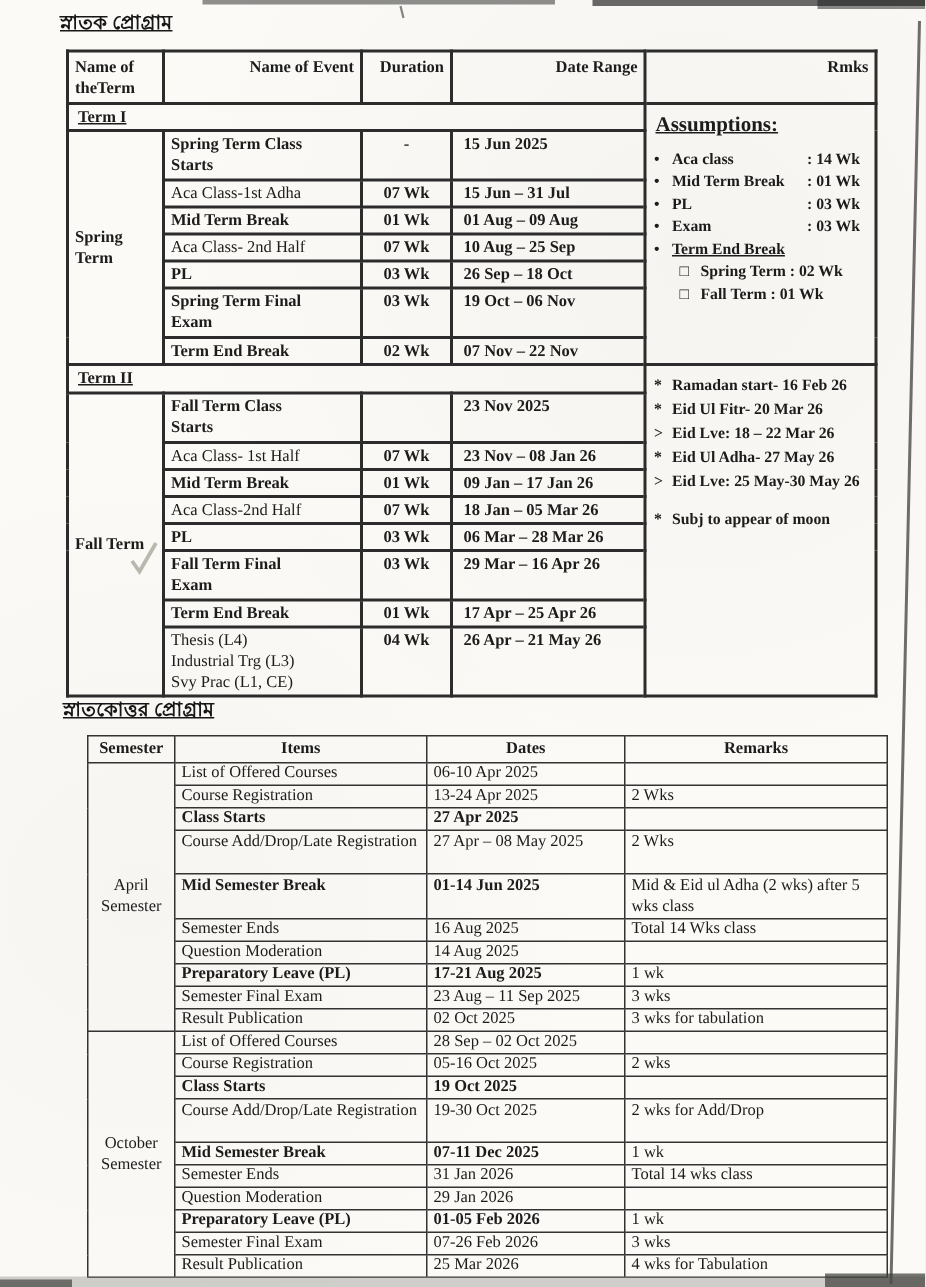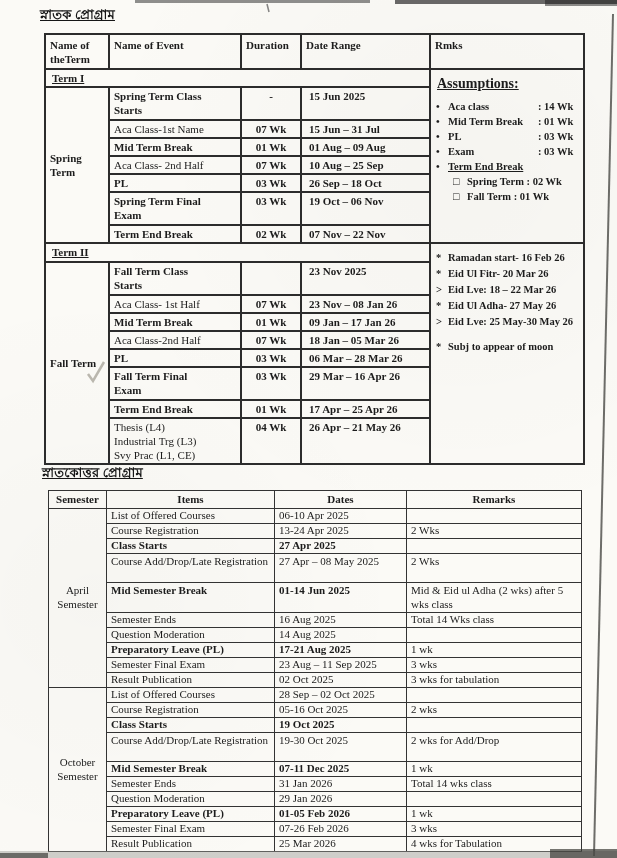--- a/index.html
+++ b/index.html
@@ -9,21 +9,21 @@
         font-family:"Liberation Serif", serif;color:#1c1c1c;overflow:hidden;}
   .title{position:absolute;font-weight:700;font-size:13px;text-decoration:underline;letter-spacing:.2px;color:#161616;}
   #title-ug{left:40px;top:5px;}
   #title-pg{left:42px;top:463px;}
 
   
   table{border-collapse:collapse;table-layout:fixed;}
   .t1{position:absolute;left:44px;top:33px;width:539px;}
   .t1 td{border:2px solid #2c2c2c;font-size:11px;font-weight:700;padding:1px 4px;line-height:1.28;overflow:hidden;}
   .t1 tr.hd{height:35px;} .t1 tr.hd td{vertical-align:top;padding-top:3px;}
-  .t1 td.ch{text-align:left;}
+  .t1 td.ch{text-align:right;}
   .t1 tr.trm{height:16px;}
   .t1 tr.h1{height:18px;} .t1 tr.h2{height:33px;} .t1 tr.h3{height:43px;}
   .t1 tr.h2 td,.t1 tr.h3 td{vertical-align:top;margin-top:32px;}
   .tlabel{font-size:12px;padding-left:6px !important;}
   .tlabel span{text-decoration:underline;}
   .c-term{text-align:left;vertical-align:middle !important;font-size:11.5px;}
   .c-ev{white-space:pre-line;}
   .c-ev.lt{font-weight:400 !important;}
   .c-dur{text-align:center;}
   .c-rng{padding-left:7px !important;}
@@ -35,21 +35,21 @@
   .al.und{text-decoration:underline;}
   .av{flex:1;}
   .arow.sub{padding-left:17px;}
   .bx{width:14px;flex:none;}
   .nrow{display:flex;margin:2.5px 0;font-size:10.5px;}
   .nrow.gap{margin-top:12px;}
   .nm{width:12px;flex:none;}
   .nt{flex:1;}
 
   
-  .t2{position:absolute;left:48px;top:490px;width:533px;}
+  .t2{position:absolute;left:58px;top:490px;width:533px;}
   .t2 td{border:1.5px solid #333;font-size:11px;font-weight:400;padding:0 4px;line-height:1.25;overflow:hidden;}
   .t2 tr{height:15px;} .t2 tr.hd2{height:18px;} .t2 tr.r2{height:29px;} .t2 tr.rb{height:30px;}
   .t2 td.hc{font-weight:700;text-align:center;vertical-align:middle;}
   .t2 tr.r2 td,.t2 tr.rb td{vertical-align:top;padding-top:1px;}
   .c-sem{text-align:center;vertical-align:middle !important;}
   .bd{font-weight:700 !important;}
 
   .artifacts{position:absolute;left:0;top:0;pointer-events:none;}
 </style>
 </head>
@@ -115,21 +115,21 @@
       </td>
     </tr>
     <tr class="h2">
       <td class="c-term" rowspan="7">Spring Term</td>
       <td class="c-ev">Spring Term Class
 Starts</td>
       <td class="c-dur">-</td>
       <td class="c-rng">15 Jun 2025</td>
     </tr>
     <tr class="h1">
-      <td class="c-ev lt">Aca Class-1st Name</td>
+      <td class="c-ev lt">Aca Class-1st Adha</td>
       <td class="c-dur">07 Wk</td>
       <td class="c-rng">15 Jun – 31 Jul</td>
     </tr>
     <tr class="h1">
       <td class="c-ev">Mid Term Break</td>
       <td class="c-dur">01 Wk</td>
       <td class="c-rng">01 Aug – 09 Aug</td>
     </tr>
     <tr class="h1">
       <td class="c-ev lt">Aca Class- 2nd Half</td>

